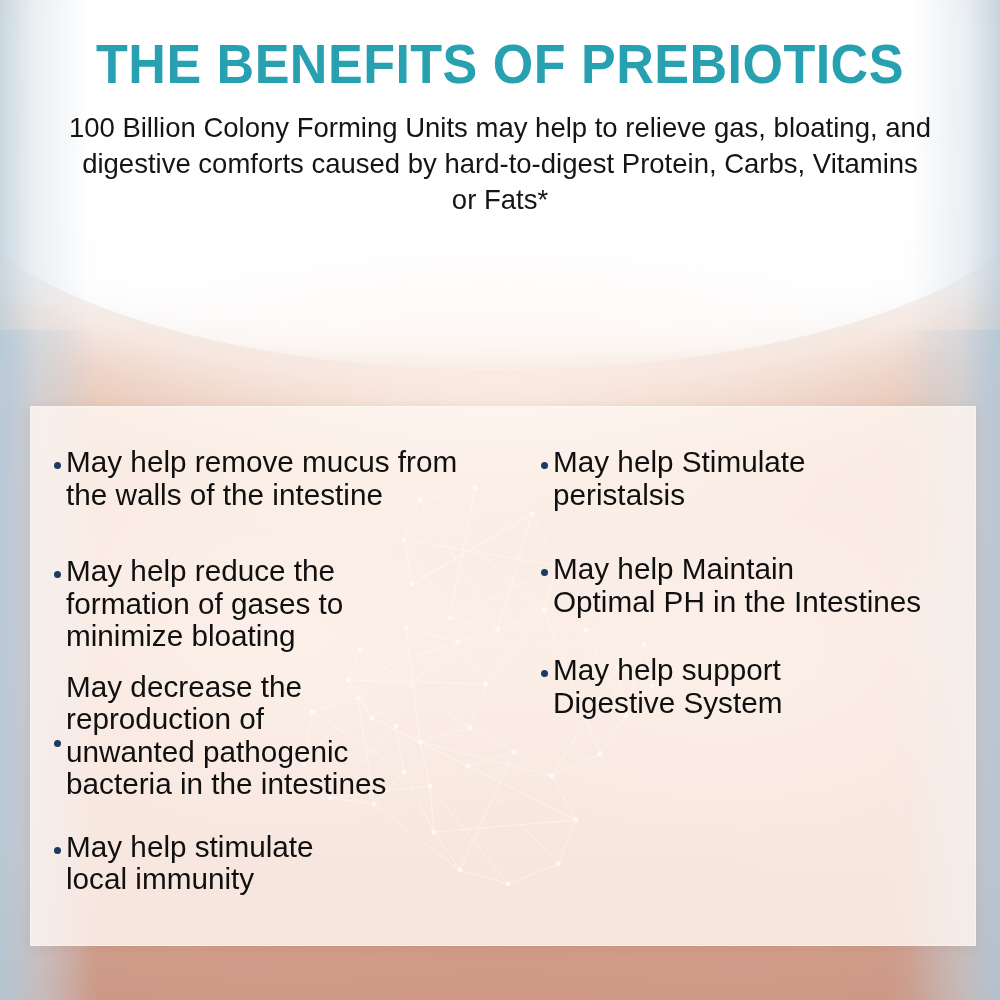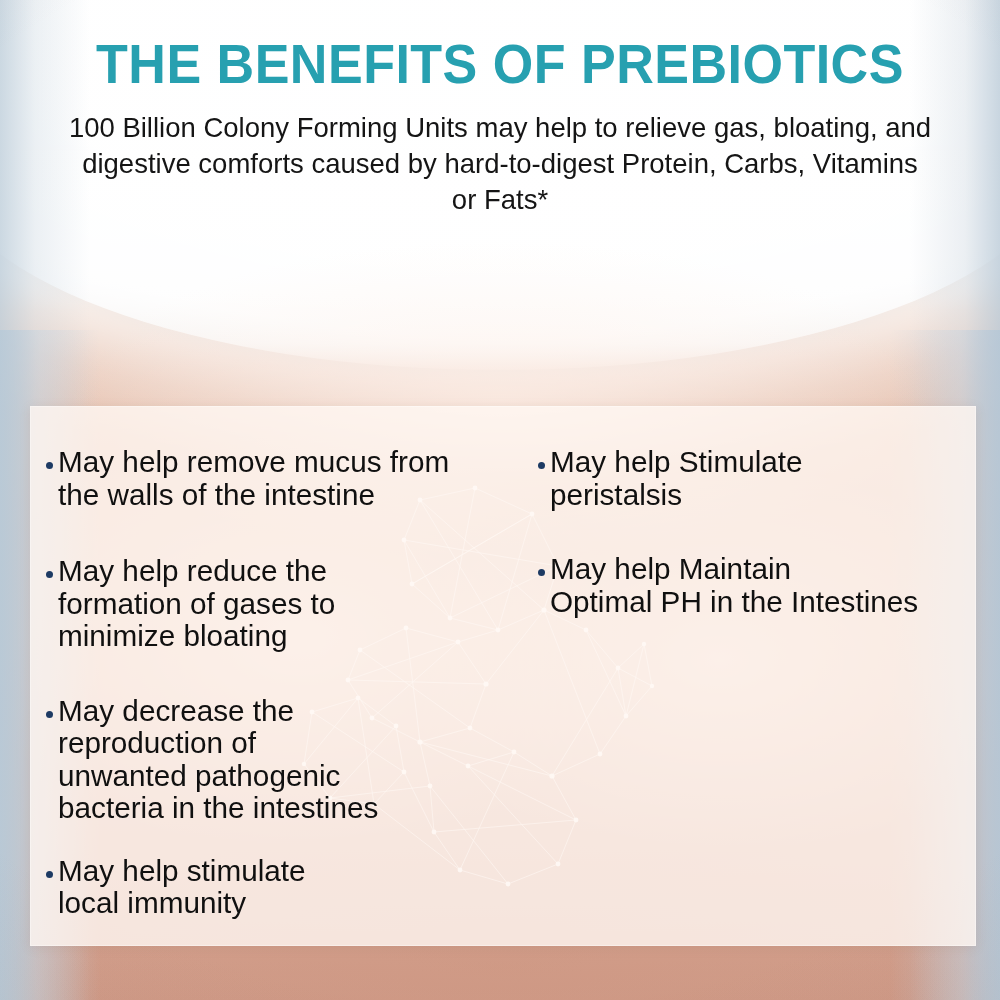--- a/index.html
+++ b/index.html
@@ -120,21 +120,21 @@
     position:absolute;left:30px;top:406px;width:946px;height:540px;
     background:rgba(255,247,243,.80);
     box-shadow:0 0 0 1px rgba(255,255,255,.35) inset,
                0 2px 10px rgba(150,115,100,.14);
   }
   .cols{
     position:absolute;inset:0;
     display:flex;
   }
   .col{position:relative;}
-  .col-left{width:500px;padding:40px 0 0 16px;}
+  .col-left{width:500px;padding:40px 0 0 24px;}
   .col-right{width:446px;padding:40px 0 0 0;}
 
   .bullet{
     position:relative;
     display:flex;
     align-items:flex-start;
     color:#101010;
     font-size:30px;
     line-height:1.085;
     font-weight:400;
@@ -144,22 +144,22 @@
     flex:0 0 auto;
     width:7px;height:7px;border-radius:50%;
     background:#1d3a63;
     margin-top:16px;
     margin-right:5px;
   }
   .btext{flex:1 1 auto;white-space:pre-line;transform:scaleX(.99);transform-origin:left center;}
 
   .col-left .bullet{margin-bottom:30px;}
   .col-left .bullet:nth-child(1){margin-bottom:44px;}
-  .col-left .bullet:nth-child(2){margin-bottom:42px;}
-  .col-left .bullet:nth-child(3){}
+  .col-left .bullet:nth-child(2){margin-bottom:18px;}
+  .col-left .bullet:nth-child(3){align-items:center;}
 
   .col-right .bullet{margin-bottom:32px;}
   .col-right .bullet:nth-child(1){margin-bottom:42px;}
   .col-right .bullet:nth-child(2){margin-bottom:36px;}
 </style>
 </head>
 <body>
 
 <div id="poster">
 
@@ -275,18 +275,23 @@
         <div class="bullet">
           <span class="dot"></span>
           <span class="btext">May help Stimulate
 peristalsis</span>
         </div>
         <div class="bullet">
           <span class="dot"></span>
           <span class="btext">May help Maintain
 Optimal PH in the Intestines</span>
         </div>
+        <div class="bullet">
+          <span class="dot"></span>
+          <span class="btext">May help support
+Digestive System</span>
+        </div>
       </div>
 
     </div>
   </div>
 
 </div>
 
 </body></html>

